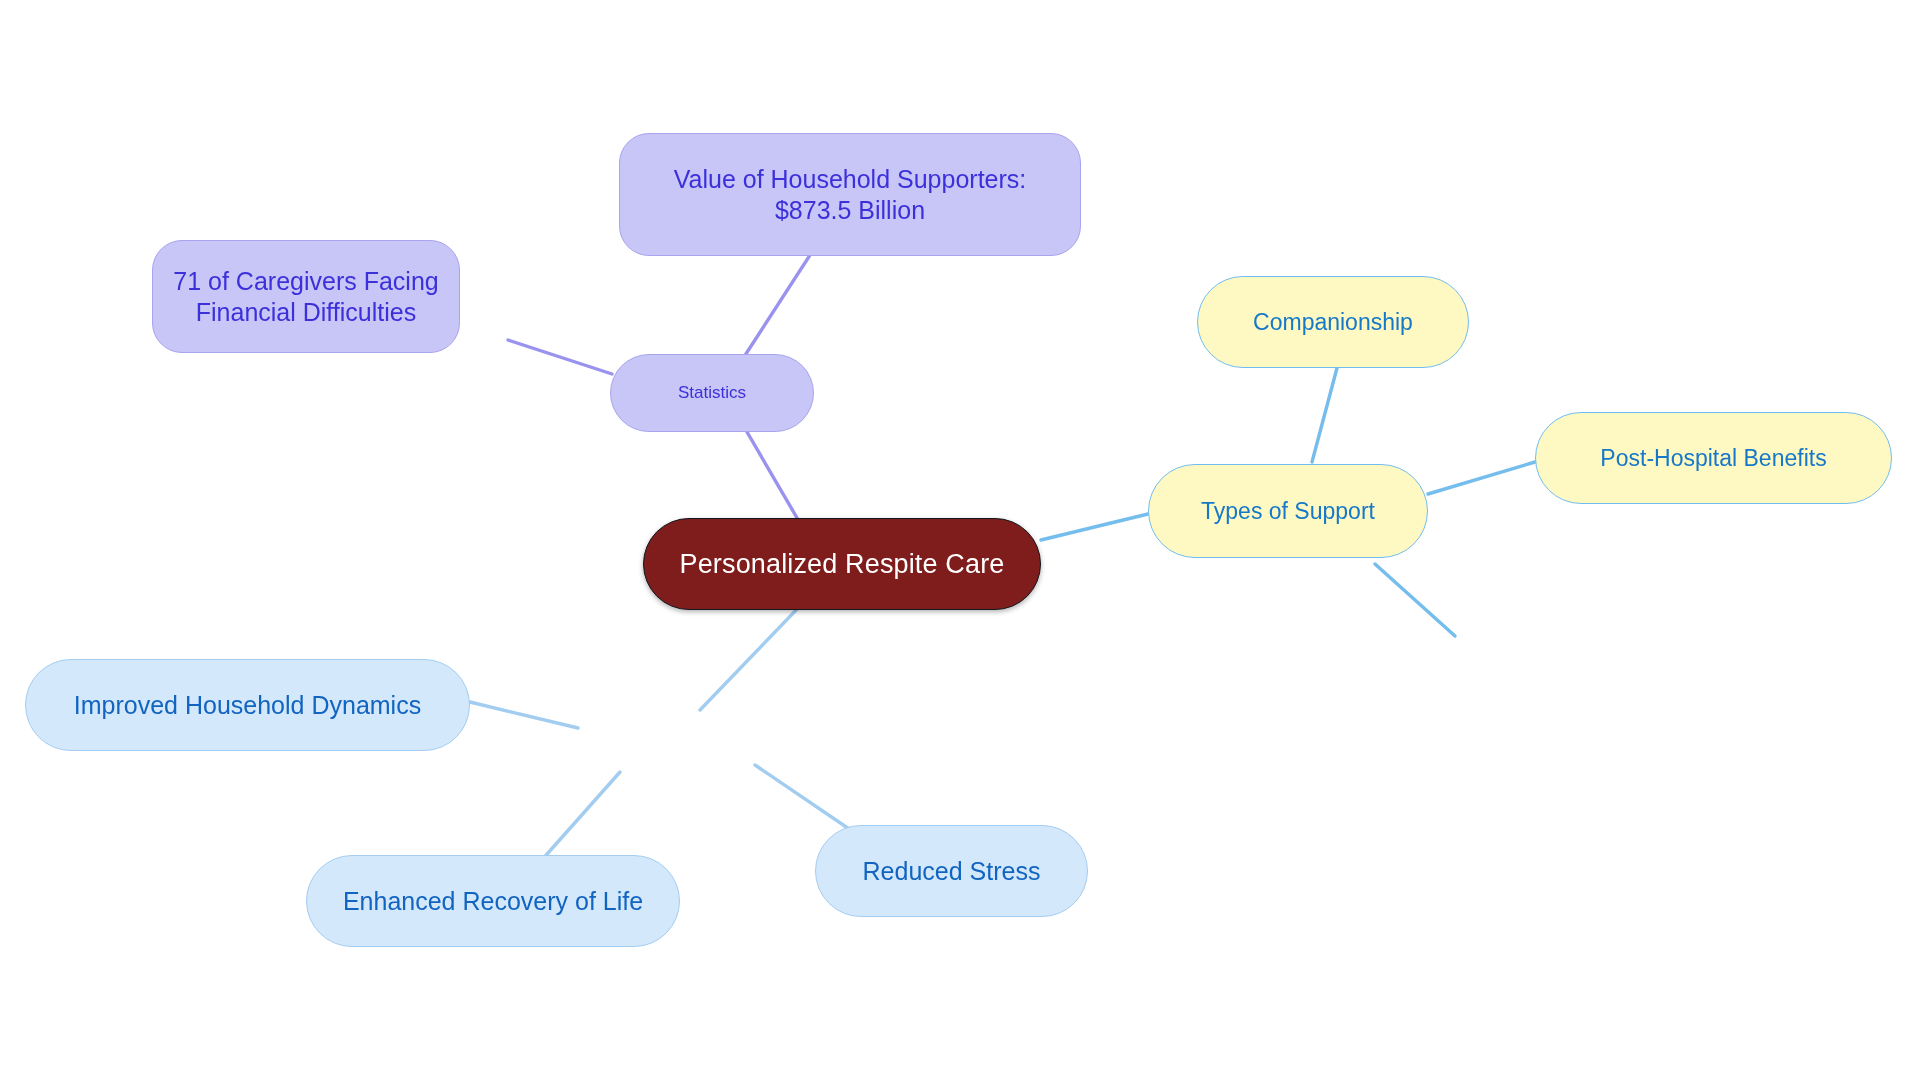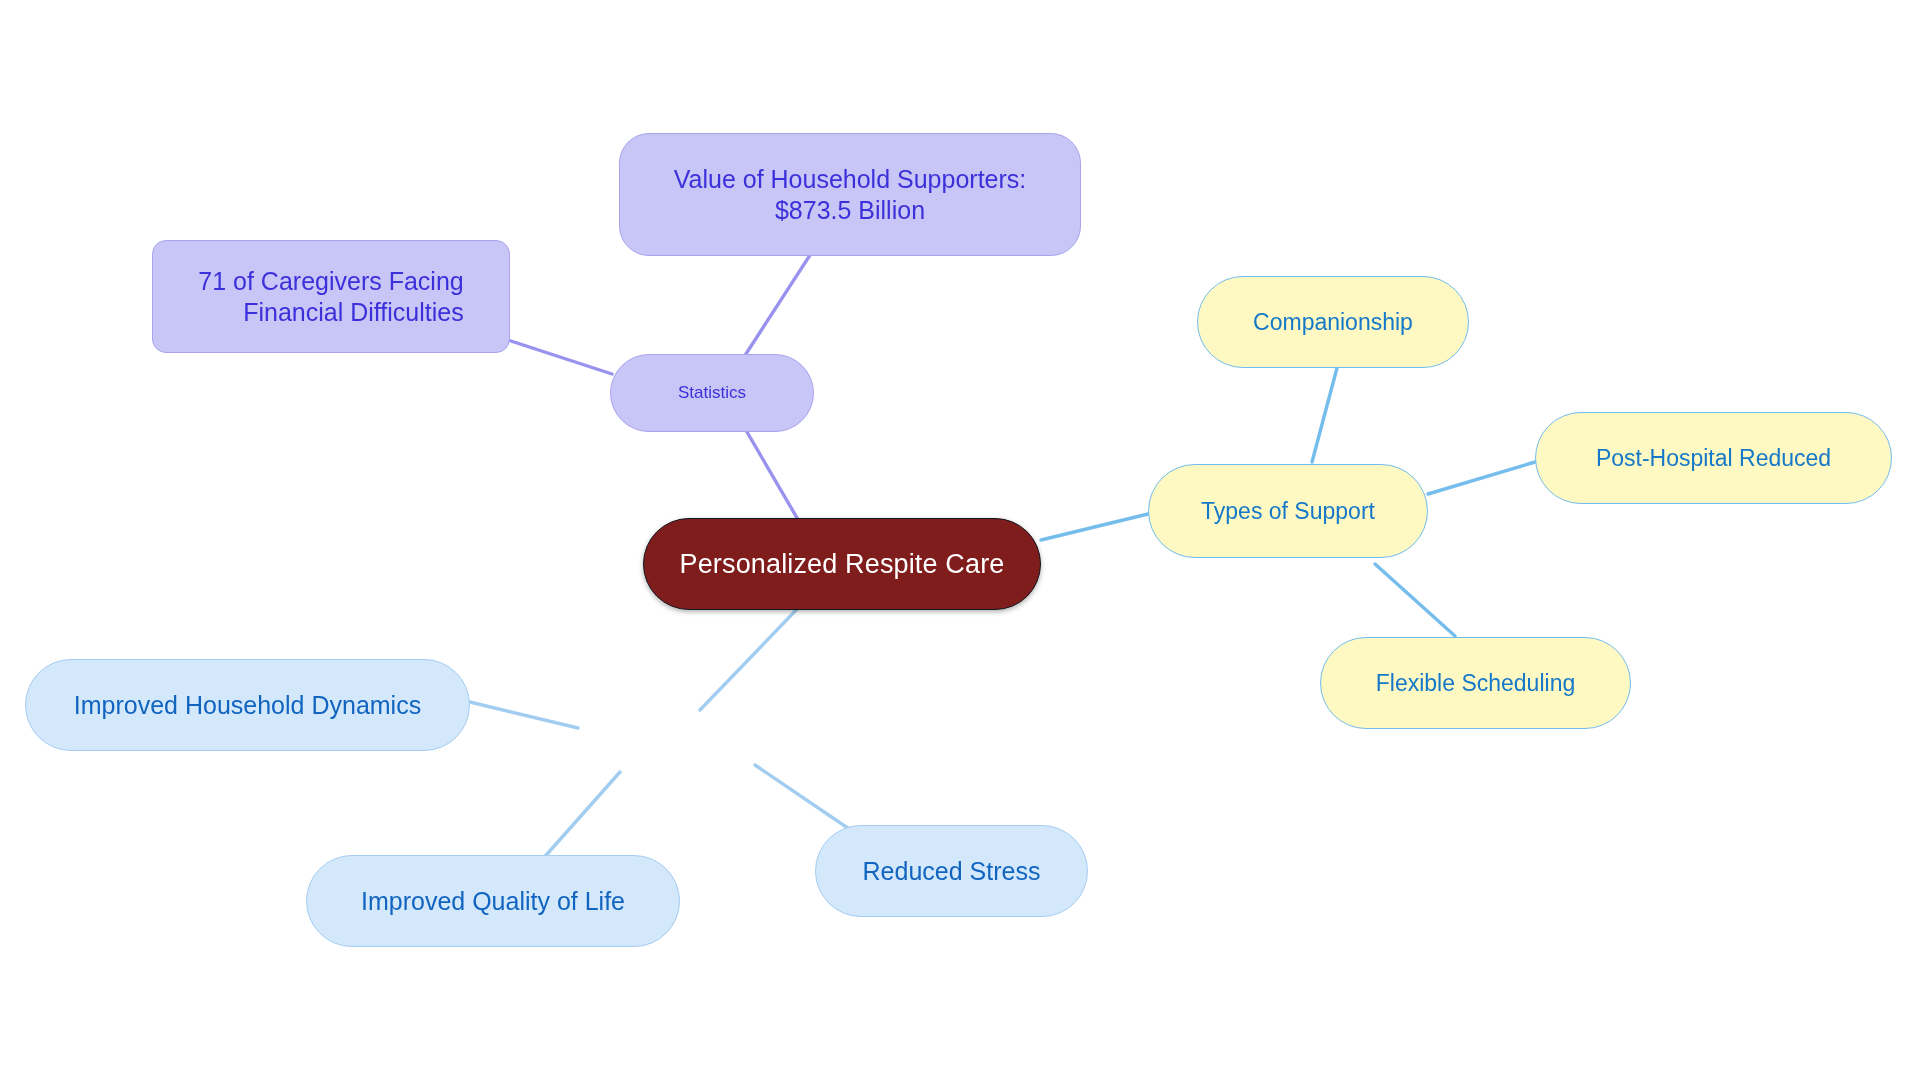--- a/index.html
+++ b/index.html
@@ -117,21 +117,21 @@
     <path d="M 620 772 L 540 862" stroke="#a2cdf0" stroke-width="3.4" fill="none" stroke-linecap="round"></path>
 
     <path d="M 755 765 L 858 835" stroke="#a2cdf0" stroke-width="3.4" fill="none" stroke-linecap="round"></path>
   </svg>
 
   <div class="node purple" style="left:619px; top:133px; width:462px; height:123px; border-radius:30px;">
     <span class="node-label">Value of Household Supporters:
 $873.5 Billion</span>
   </div>
 
-  <div class="node purple" style="left:152px; top:240px; width:358px; height:113px; border-radius:14px;text-align:right;">
+  <div class="node purple" style="left:152px; top:240px; width:308px; height:113px; border-radius:30px;">
     <span class="node-label">71 of Caregivers Facing
 Financial Difficulties</span>
   </div>
 
   <div class="node purple branch" style="left:610px; top:354px; width:204px; height:78px; border-radius:39px;">
     <span class="node-label">Statistics</span>
   </div>
 
   <div class="node root" style="left:643px; top:518px; width:398px; height:92px; border-radius:46px;">
     <span class="node-label">Personalized Respite Care</span>
@@ -139,33 +139,30 @@
 
   <div class="node blue" style="left:1197px; top:276px; width:272px; height:92px; border-radius:46px;">
     <span class="node-label">Companionship</span>
   </div>
 
   <div class="node blue branch" style="left:1148px; top:464px; width:280px; height:94px; border-radius:47px;justify-content:center;">
     <span class="node-label">Types of Support</span>
   </div>
 
   <div class="node blue" style="left:1535px; top:412px; width:357px; height:92px; border-radius:46px;">
-    <span class="node-label">Post-Hospital Reduced</span>
+    <span class="node-label">Post-Hospital Benefits</span>
   </div>
 
-  <div class="node blue" style="left:1320px; top:637px; width:311px; height:92px; border-radius:46px;">
-    <span class="node-label">Flexible Scheduling</span>
-  </div>
 
   <div class="node paleblue" style="left:25px; top:659px; width:445px; height:92px; border-radius:46px;">
     <span class="node-label">Improved Household Dynamics</span>
   </div>
 
 
   <div class="node paleblue" style="left:306px; top:855px; width:374px; height:92px; border-radius:46px;">
-    <span class="node-label">Improved Quality of Life</span>
+    <span class="node-label">Enhanced Recovery of Life</span>
   </div>
 
   <div class="node paleblue" style="left:815px; top:825px; width:273px; height:92px; border-radius:46px;">
     <span class="node-label">Reduced Stress</span>
   </div>
 
 </div>
 
 </body></html>

